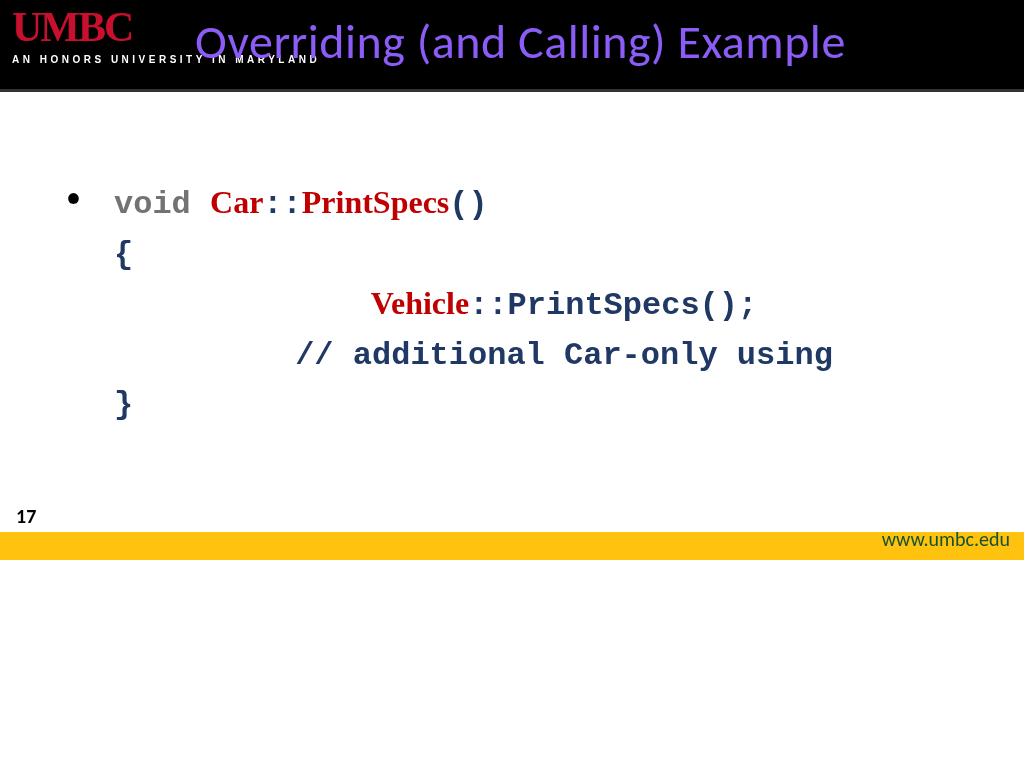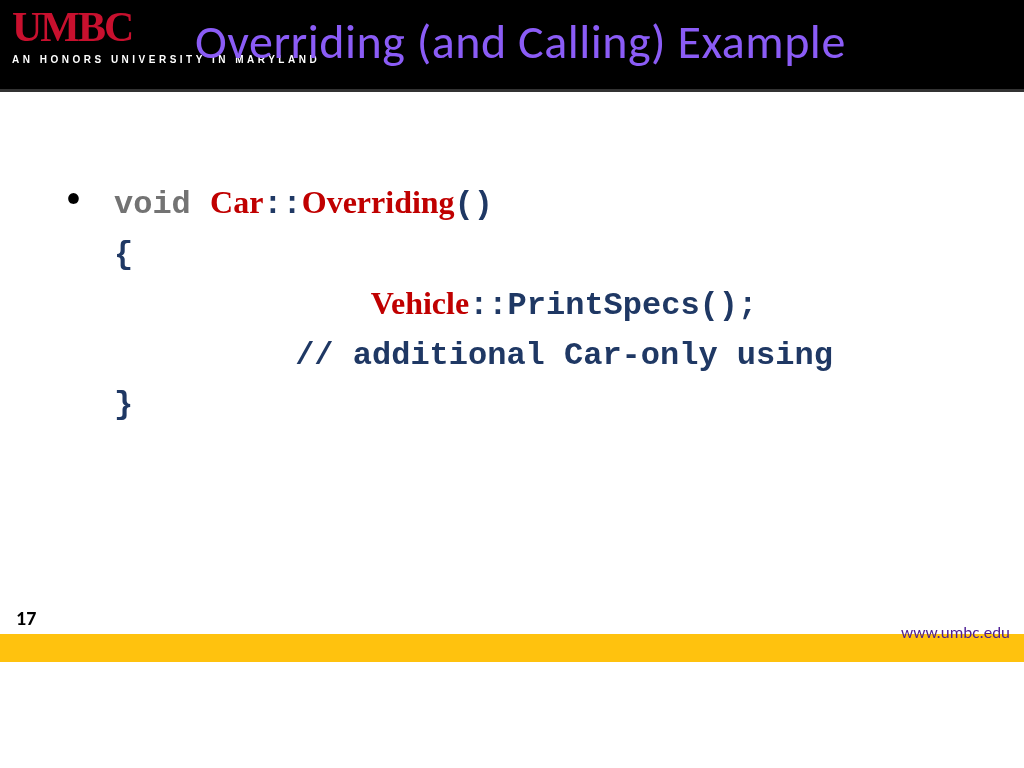--- a/index.html
+++ b/index.html
@@ -1,54 +1,54 @@
 <!DOCTYPE html>
 <html><head>
 <meta charset="utf-8">
 <style>
   * { margin: 0; padding: 0; box-sizing: border-box; }
   html, body { width: 1024px; height: 768px; font-family: Calibri, Arial, sans-serif; background: #fff; overflow: hidden; }
-  .slide { width: 1024px; height: 662px; position: relative; display: flex; flex-direction: column; }
+  .slide { width: 1024px; height: 560px; position: relative; display: flex; flex-direction: column; }
   .header { background: #000; color: #fff; height: 92px; position: relative; border-bottom: 3px solid #333; }
   .logo-block { position: absolute; left: 12px; top: 6px; }
   .logo-main { font-family: Georgia, 'Times New Roman', serif; font-weight: bold; font-size: 42px; color: #c8102e; letter-spacing: -2px; line-height: 1; }
   .logo-sub { font-family: Arial, sans-serif; font-size: 10px; color: #fff; letter-spacing: 3.5px; margin-top: 6px; font-weight: bold; white-space: nowrap; }
   .title { position: absolute; left: 195px; top: 12px; font-size: 48px; font-weight: 400; color: #8b5cf6; letter-spacing: 0.5px; }
   .content { flex: 1; padding: 70px 60px 0 100px; font-size: 32px; color: #000; }
   ul.top { list-style: none; }
   ul.top > li { position: relative; margin-bottom: 60px; line-height: 1.28; }
   ul.top > li::before { content: "•"; position: absolute; left: -34px; top: 0; font-size: 30px; }
   .bullet-text { font-size: 33px; }
   .code-block { margin-top: 16px; margin-left: 14px; font-family: "Courier New", monospace; font-weight: bold; font-size: 32px; line-height: 1.55; }
   .kw-blue { color: #737373; }
   .kw-red { color: #c00000; font-family: Liberation Serif, serif; }
   .kw-navy { color: #1f3864; }
   .indent1 { padding-left: 50px; text-align: center; }
   .footer { position: absolute; bottom: 0; left: 0; right: 0; height: 28px; background: #ffc20e; }
   .page-num { position: absolute; bottom: 32px; left: 16px; font-size: 20px; font-weight: bold; }
-  .url { position: absolute; bottom: 19px; right: 14px; font-size: 17px; color: #4c1d95; }
+  .url { position: absolute; bottom: 9px; right: 14px; font-size: 20px; color: #14532d; }
 </style>
 </head>
 <body>
 
 <div class="slide">
   <div class="header">
     <div class="logo-block">
       <div class="logo-main">UMBC</div>
       <div class="logo-sub">AN HONORS UNIVERSITY IN MARYLAND</div>
     </div>
     <div class="title">Overriding (and Calling) Example</div>
   </div>
 
   <div class="content">
     <ul class="top">
       <li>
         <div class="code-block">
           <div>
-            <span class="kw-blue">void</span><span> </span><span class="kw-red">Car</span><span class="kw-navy">::</span><span class="kw-red">Overriding</span><span class="kw-navy">()</span>
+            <span class="kw-blue">void</span><span> </span><span class="kw-red">Car</span><span class="kw-navy">::</span><span class="kw-red">PrintSpecs</span><span class="kw-navy">()</span>
           </div>
           <div class="kw-navy">{</div>
           <div class="indent1">
             <span class="kw-red">Vehicle</span><span class="kw-navy">::PrintSpecs();</span>
           </div>
           <div class="kw-navy indent1">// additional Car-only using</div>
           <div class="kw-navy">}</div>
         </div>
       </li>
     </ul>

